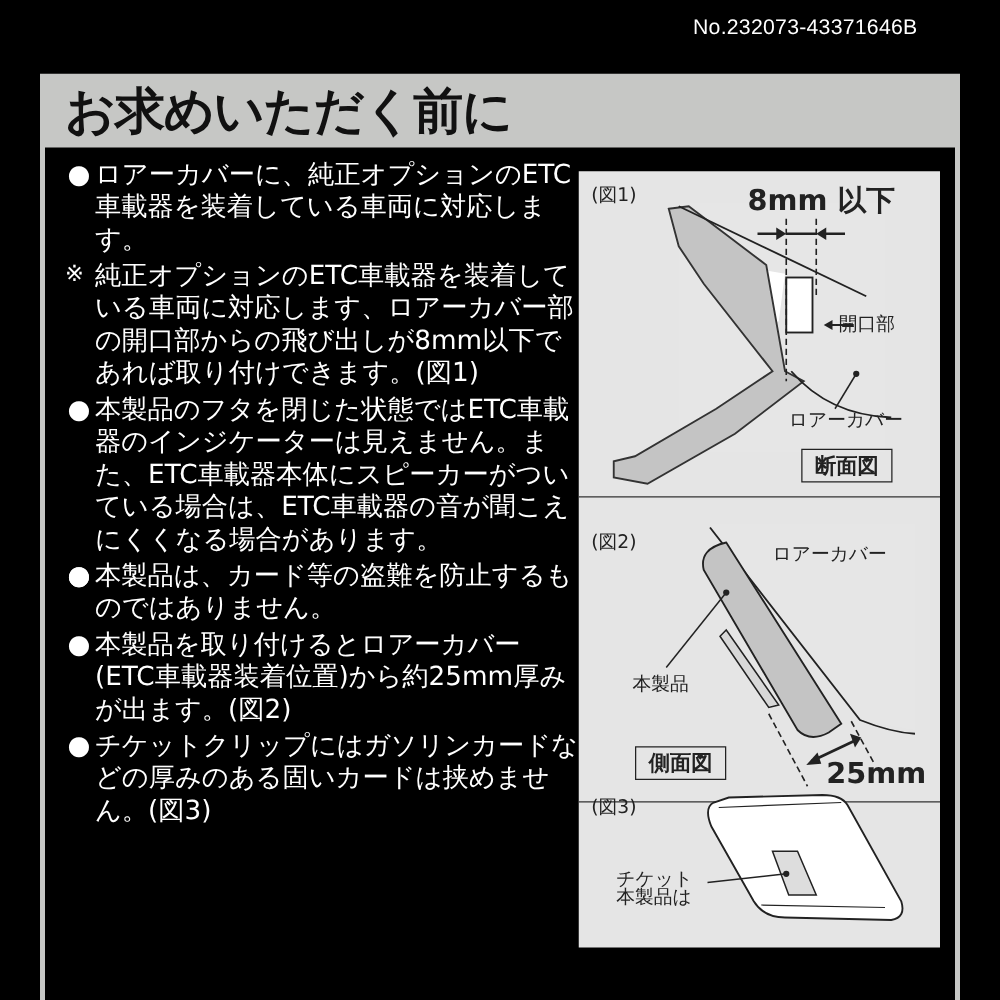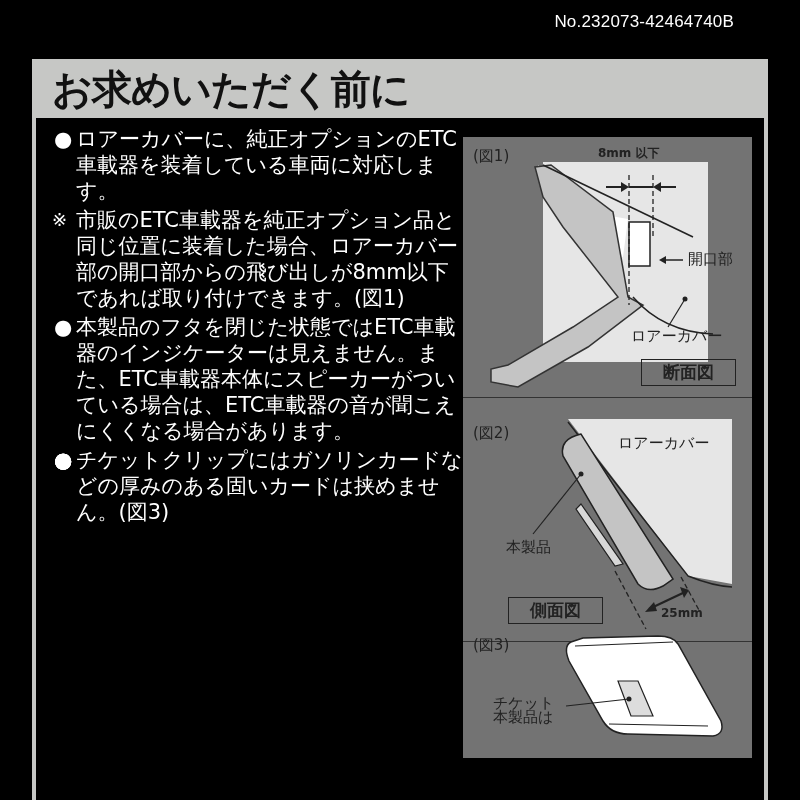--- a/index.html
+++ b/index.html
@@ -25,64 +25,66 @@
   .notes {
     position: absolute; left: 18px; top: 8px; width: 410px; font-size: 21px; line-height: 26px;
     color: #fff;
   }
   .note { position: relative; padding-left: 22px; margin-bottom: 3px; }
   .note .bullet {
     position: absolute; left: 0; top: 0; width: 22px;
   }
   .note.asterisk .bullet { left: -2px; font-size: 18px; }
   .figpanel {
-    position: absolute; left: 427px; top: 19px; width: 289px; height: 621px; background: #737373;
+    position: absolute; left: 427px; top: 19px; width: 289px; height: 621px; background: #e5e5e5;
     color: #111;
   }
   .fig { position: absolute; left: 0; right: 0; border-bottom: 1.5px solid #333; }
   .fig:last-child { border-bottom: none; }
   .fig1 { top: 0; height: 260px; }
   .fig2 { top: 277px; height: 227px; }
   .fig3 { top: 489px; height: 132px; }
   .fig-label { position: absolute; left: 10px; top: 10px; font-size: 15px; color: #222; }
   .fig svg { position: absolute; left: 0; top: 0; }
   .lbl { position: absolute; font-size: 15px; color: #222; white-space: nowrap; }
-  .boxed { border: 1.5px solid #222; padding: 1px 21px; font-size: 17px; font-weight: bold; }
-  .dim { font-weight: bold; font-size: 12px; }
+  .boxed { border: 1.5px solid #222; padding: 1px 10px; font-size: 17px; font-weight: bold; }
+  .dim { font-weight: bold; font-size: 23px; }
 </style>
 </head>
 <body>
 
-<div class="doc-no">No.232073-42464740B</div>
+<div class="doc-no">No.232073-43371646B</div>
 
 <div class="frame">
   <div class="title">お求めいただく前に</div>
 
   <div class="inner">
     <div class="notes">
       <div class="note">
         <span class="bullet">●</span>
         <span>ロアーカバーに、純正オプションのETC車載器を装着している車両に対応します。</span>
       </div>
       <div class="note asterisk">
         <span class="bullet">※</span>
-        <span>市販のETC車載器を純正オプション品と同じ位置に装着した場合、ロアーカバー部の開口部からの飛び出しが8mm以下であれば取り付けできます。(図1)</span>
+        <span>純正オプションのETC車載器を装着している車両に対応します、ロアーカバー部の開口部からの飛び出しが8mm以下であれば取り付けできます。(図1)</span>
       </div>
       <div class="note">
         <span class="bullet">●</span>
         <span>本製品のフタを閉じた状態ではETC車載器のインジケーターは見えません。また、ETC車載器本体にスピーカーがついている場合は、ETC車載器の音が聞こえにくくなる場合があります。</span>
       </div>
       <div class="note">
         <span class="bullet">●</span>
       </div>
       <div class="note">
         <span class="bullet">●</span>
+        <span>本製品は、カード等の盗難を防止するものではありません。</span>
       </div>
       <div class="note">
         <span class="bullet">●</span>
+        <span>本製品を取り付けるとロアーカバー(ETC車載器装着位置)から約25mm厚みが出ます。(図2)</span>
       </div>
       <div class="note">
         <span class="bullet">●</span>
         <span>チケットクリップにはガソリンカードなどの厚みのある固いカードは挟めません。(図3)</span>
       </div>
     </div>
 
     <div class="figpanel">
 
       <div class="fig fig1">
@@ -100,21 +102,21 @@
           <line x1="193" y1="50" x2="213" y2="50" stroke="#222" stroke-width="2"></line>
           <polygon points="190,50 198,45 198,55" fill="#222"></polygon>
           <line x1="166" y1="50" x2="190" y2="50" stroke="#222" stroke-width="2"></line>
           <line x1="200" y1="123" x2="220" y2="123" stroke="#222" stroke-width="1.5"></line>
           <polygon points="196,123 203,119 203,127" fill="#222"></polygon>
           <circle cx="222" cy="162" r="2.5" fill="#222"></circle>
           <line x1="222" y1="162" x2="205" y2="190" stroke="#222" stroke-width="1.2"></line>
         </svg>
         <div class="fig-label">(図1)</div>
         <div class="lbl dim" style="left:135px;top:8px">8mm 以下</div>
-        <div class="lbl" style="left:225px;top:113px">開口部</div>
+        <div class="lbl" style="left:208px;top:113px">開口部</div>
         <div class="lbl" style="left:168px;top:190px">ロアーカバー</div>
         <div class="lbl boxed" style="left:178px;top:222px">断面図</div>
       </div>
 
       <div class="fig fig2">
         <svg width="289" height="227">
           <path d="M105 5 L269 5 L269 170 L225 162 Z" fill="#e6e6e6"></path>
           <path d="M105 8 L225 162 Q 250 172 269 173" stroke="#222" stroke-width="1.5" fill="none"></path>
           <path d="M118 20 Q 96 25 100 42 L175 170 Q 185 180 200 172 L210 165 Z" fill="#c4c4c4" stroke="#222" stroke-width="1.5"></path>
           <path d="M118 90 L160 150 L152 152 L113 95 Z" fill="#d8d8d8" stroke="#222" stroke-width="1.2"></path>

